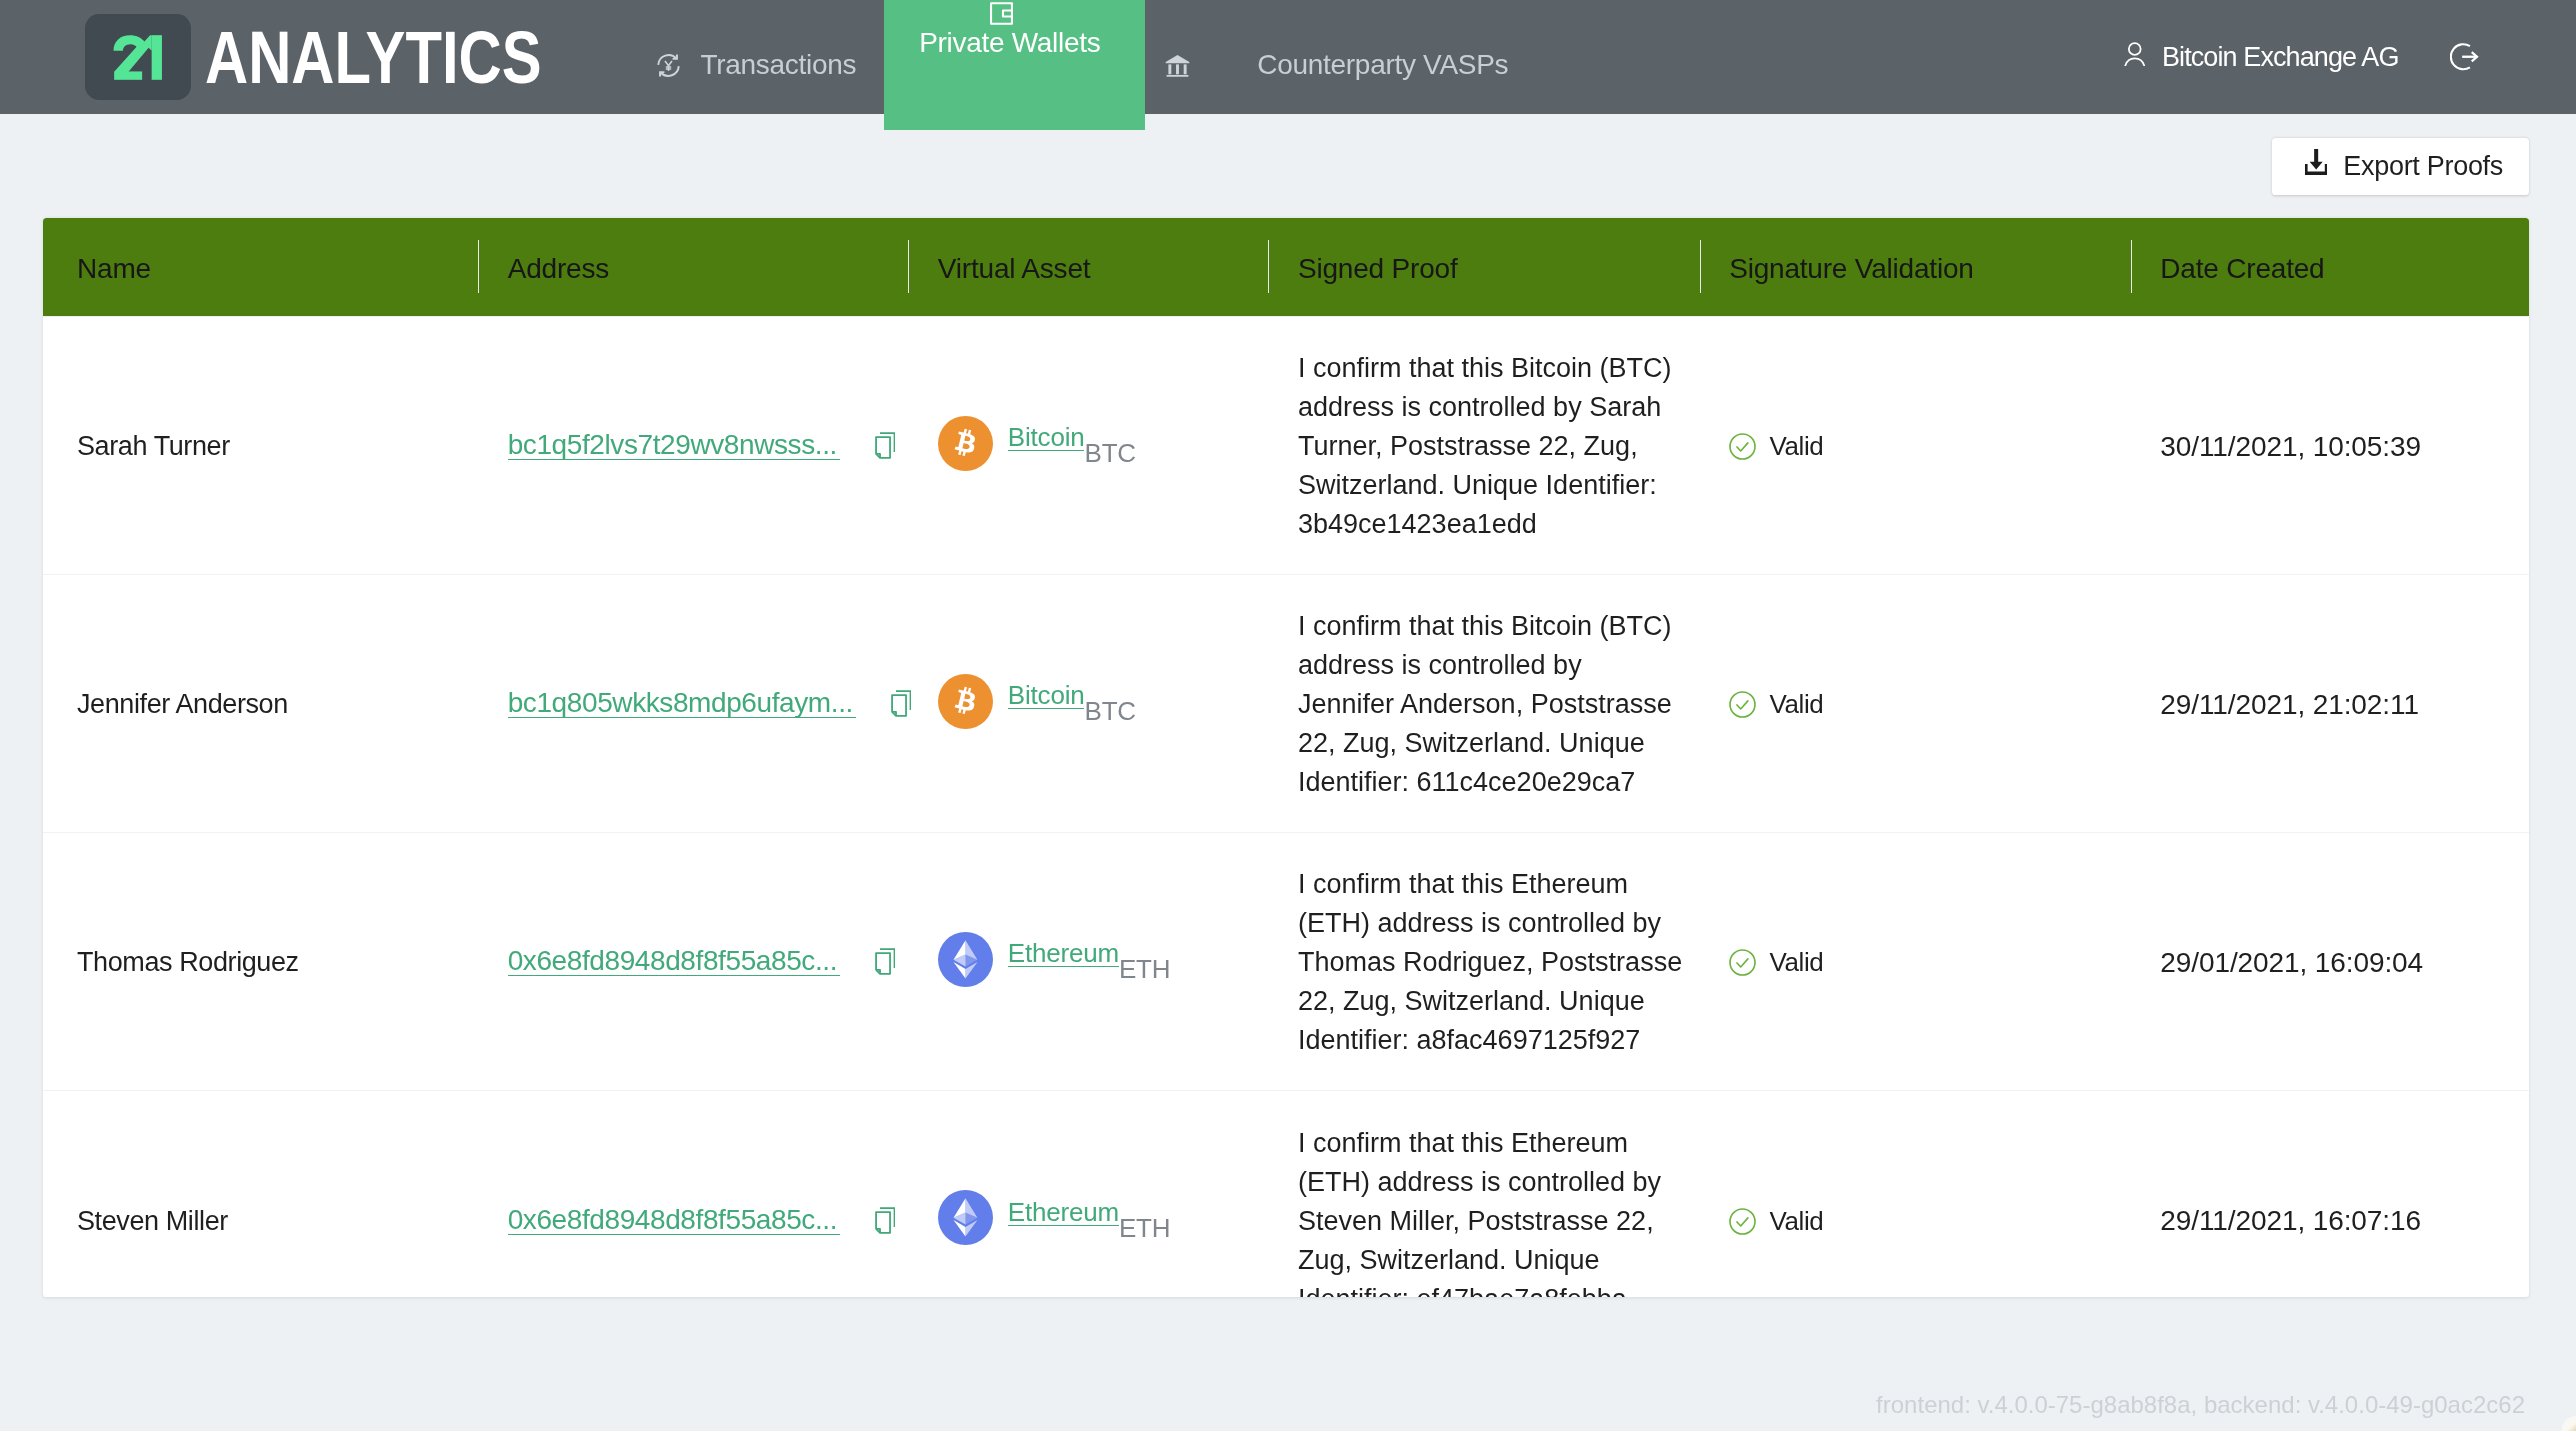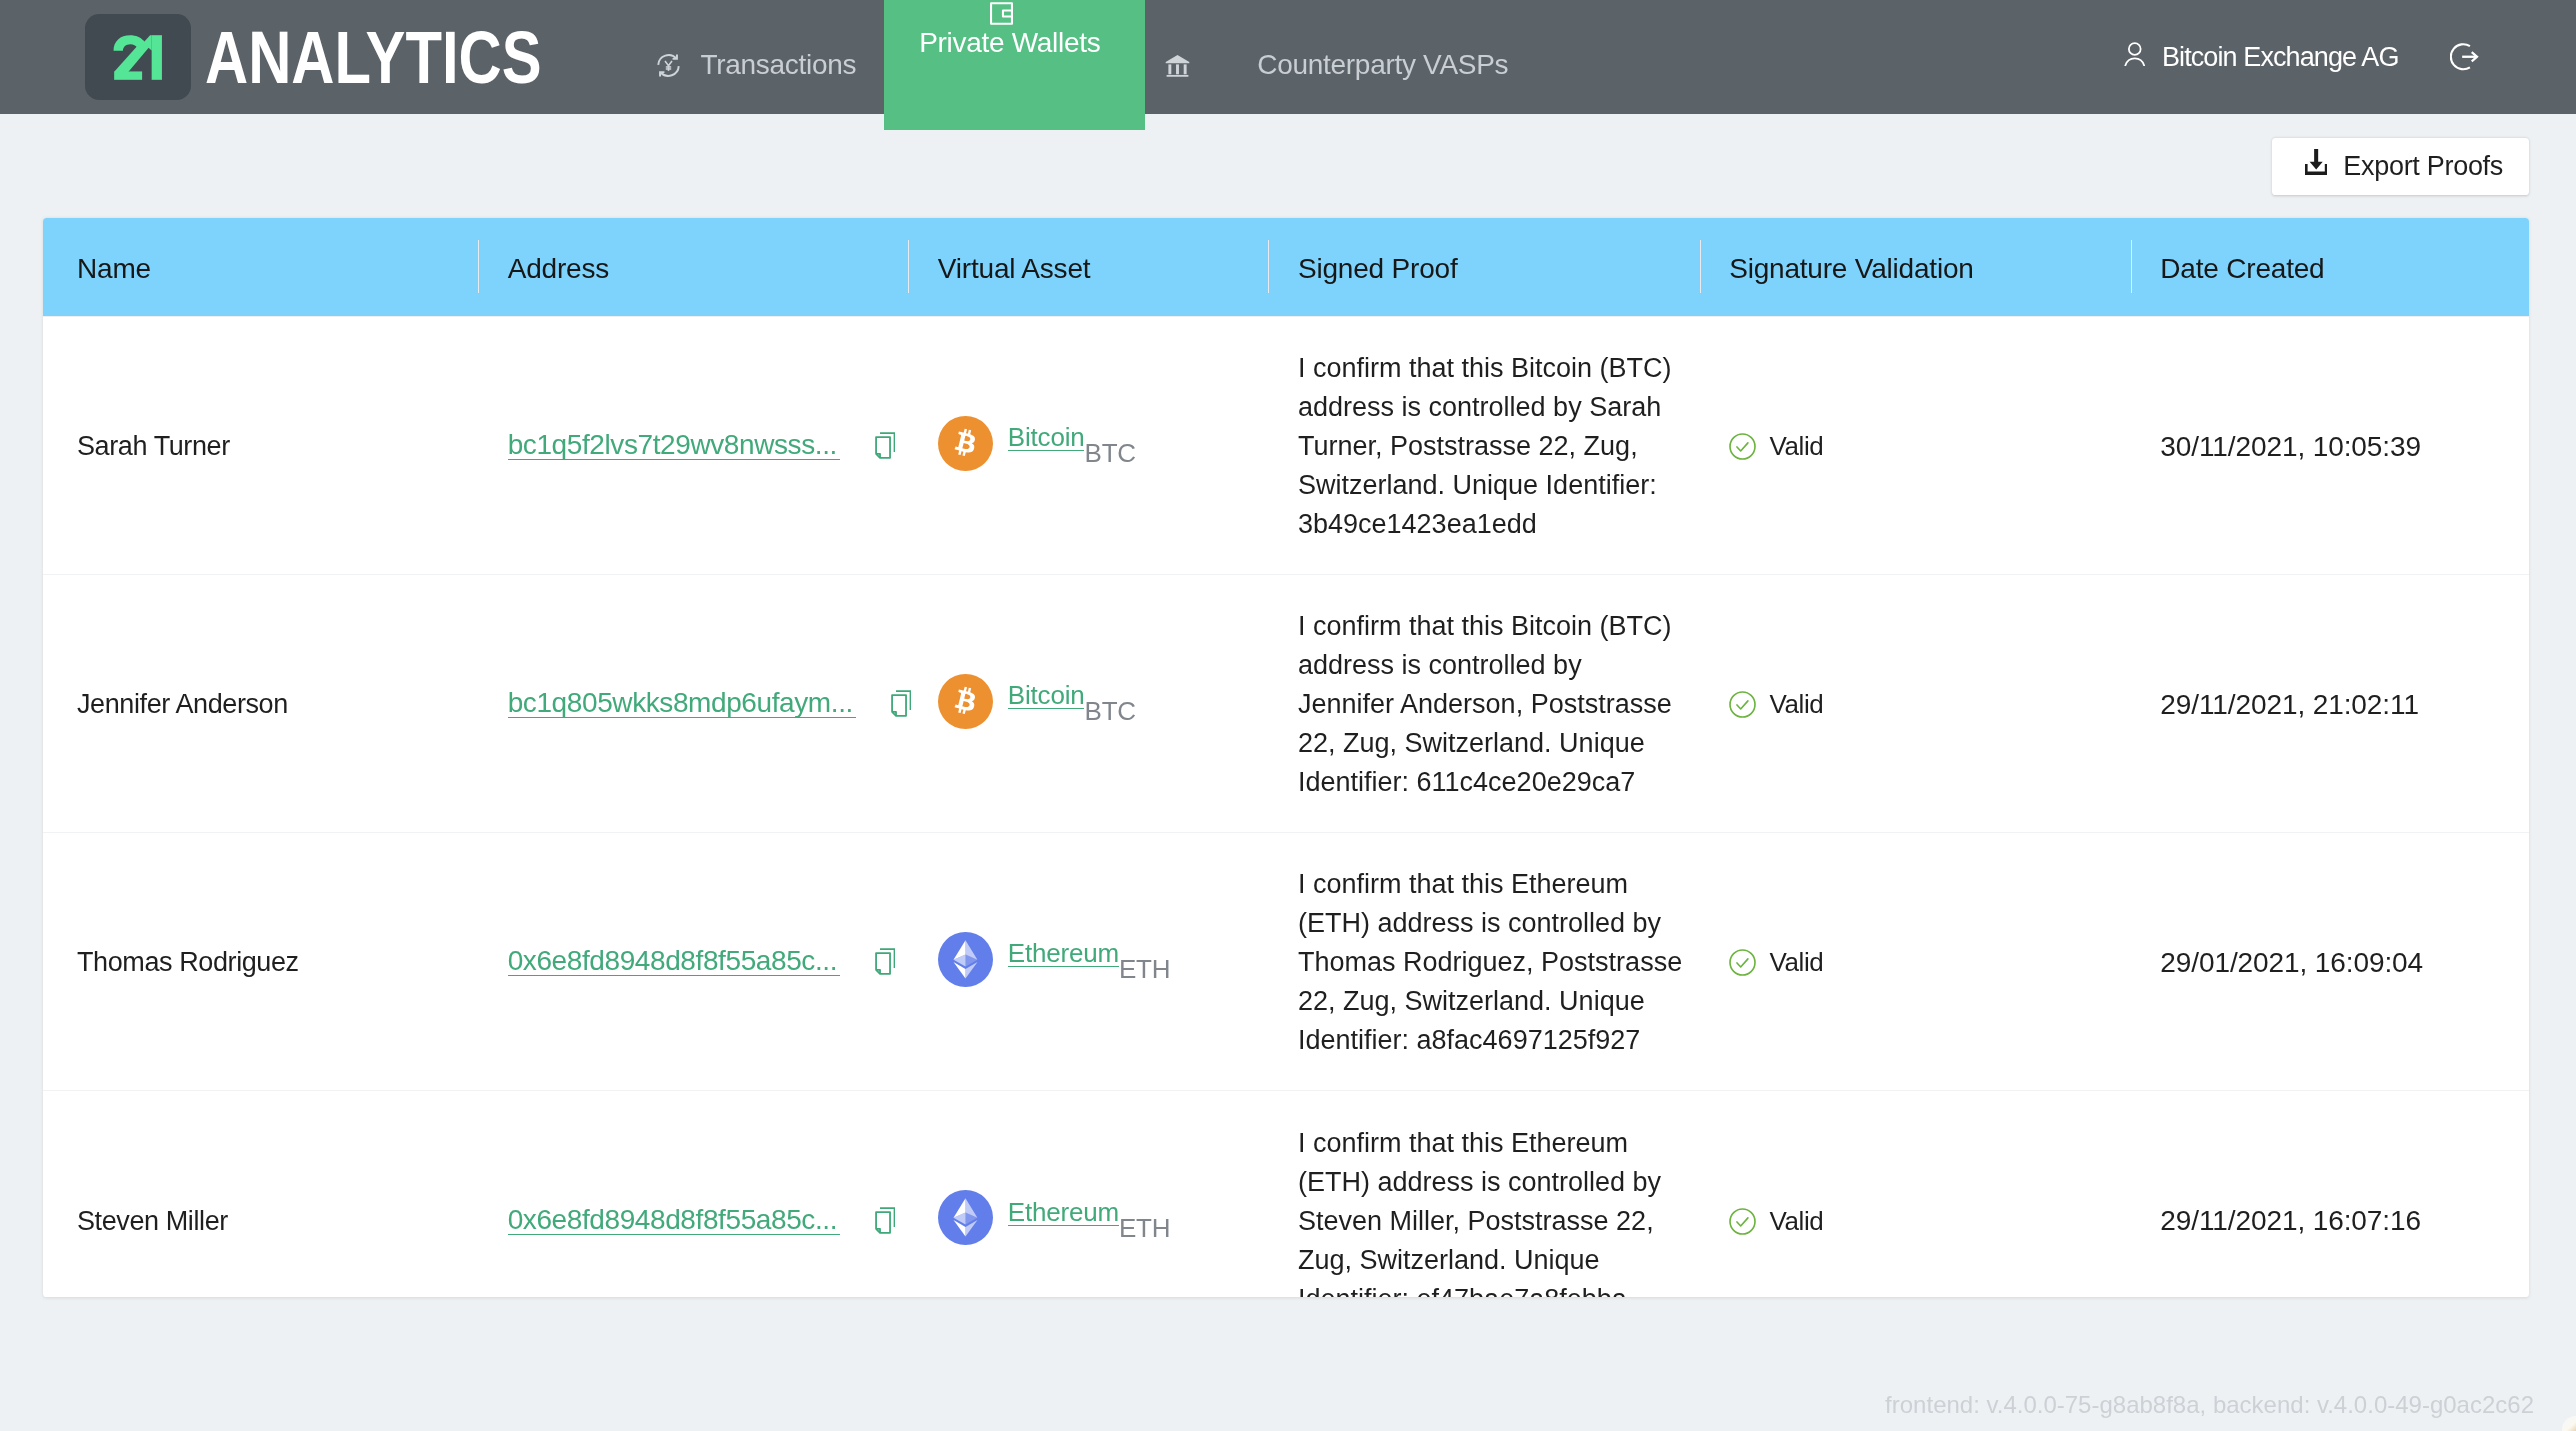--- a/index.html
+++ b/index.html
@@ -53,21 +53,21 @@
 
   
   .card{
     margin:0 47px 0 43px;background:#fff;border-radius:3.6px;
     box-shadow:0 0.9px 3.6px rgba(0,0,0,.10);
     height:1079px;overflow:hidden;position:relative;
   }
   table{border-collapse:collapse;width:100%;table-layout:fixed;}
   thead th{
     text-align:left;font-size:28px;font-weight:400;color:#171717;letter-spacing:-0.2px;
-    height:98px;padding:3.6px 10.7px 0 29.5px;background:#7dd3fc;
+    height:98px;padding:3.6px 10.7px 0 29.5px;background:#4d7c0f;
     border-bottom:0.9px solid #edeff1;vertical-align:middle;position:relative;
   }
   thead th:not(:first-child)::before{
     content:"";position:absolute;left:0;top:22.4px;bottom:22.4px;width:0.9px;background:#e8eaec;
   }
   thead th:first-child{padding-left:34px;}
   tbody td{
     font-size:27px;color:#1f1f1f;vertical-align:middle;letter-spacing:-0.4px;
     padding:3.6px 10.7px 0 29.5px;height:258px;border-bottom:0.9px solid #f1f2f4;
   }
@@ -82,21 +82,21 @@
   .asset-text{display:flex;flex-direction:row;margin-left:15px;}
   .asset-name{color:#41a97a;font-size:26px;cursor:pointer;line-height:23px;letter-spacing:-0.2px;
               border-bottom:1.8px solid #41a97a;padding-bottom:0.9px;align-self:flex-start;}
   .asset-sym{color:#80868c;font-size:26px;line-height:23px;letter-spacing:-0.2px;margin-top:16px;}
   .asset-text{position:relative;top:-0.9px;}
   .proof{line-height:39px;letter-spacing:0;}
   .proof .pline{display:block;white-space:nowrap;}
   .valid{display:flex;align-items:center;font-size:26px;}
   .valid .ico{display:flex;margin-right:13.4px;}
   .date{white-space:nowrap;font-size:28px;letter-spacing:-0.1px;}
-  .footer{position:fixed;right:42px;bottom:11.6px;color:#ccd1d6;font-size:24px;white-space:nowrap;}
+  .footer{position:fixed;right:51px;bottom:11.6px;color:#ccd1d6;font-size:24px;white-space:nowrap;}
   .corner-widget{position:fixed;right:-12.5px;bottom:-11.6px;width:27px;height:27px;border-radius:50%;
                  background:linear-gradient(138deg,#f3f8fc 0%,#fbf8f0 36%,#d9bb86 68%,#9a6d27 100%);}
 </style>
 </head>
 <body>
 
 <div class="topbar">
   <div class="brand">
     <div class="brand-badge">
       <svg width="50" height="45" viewBox="0 0 56 50">

